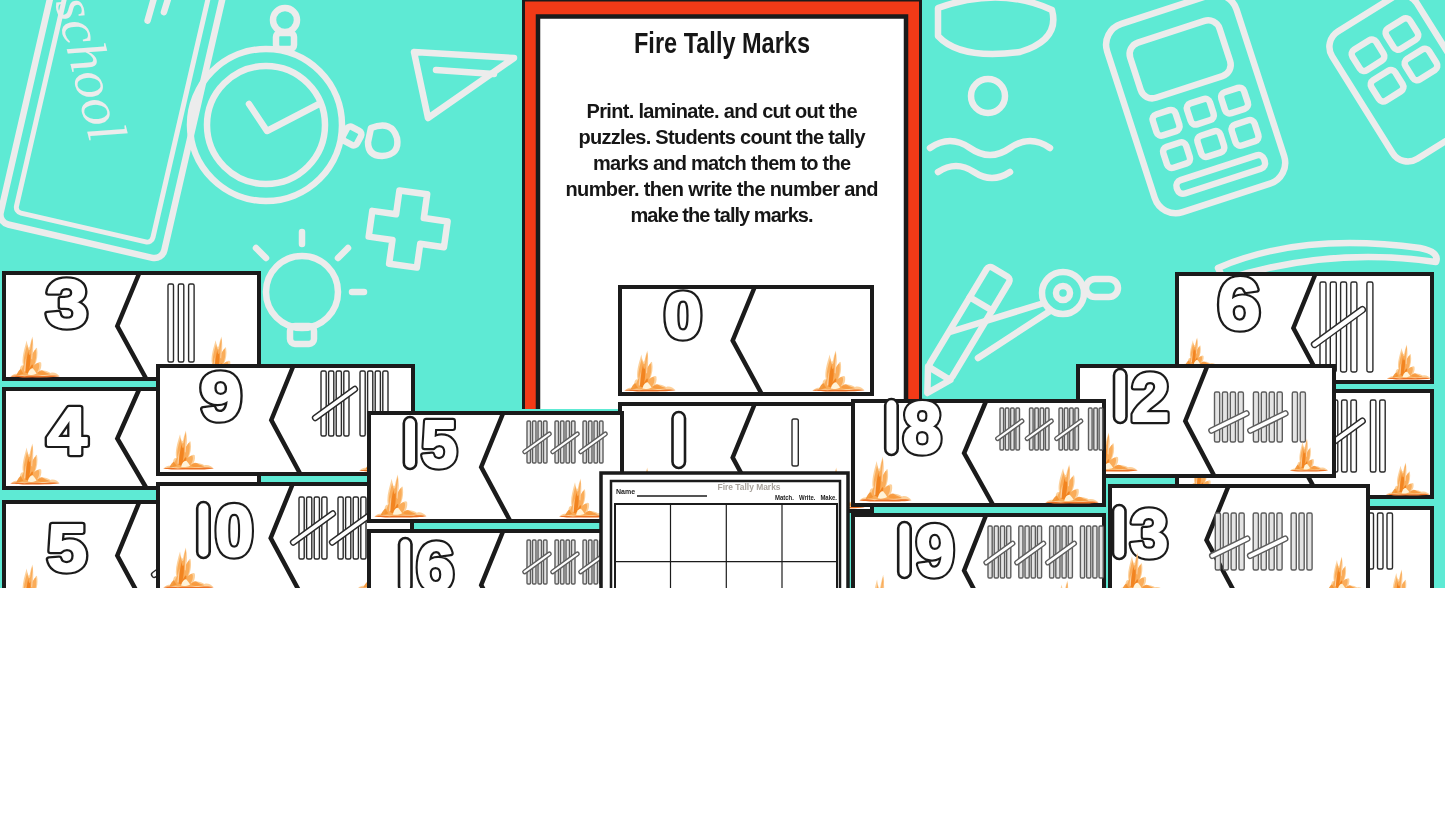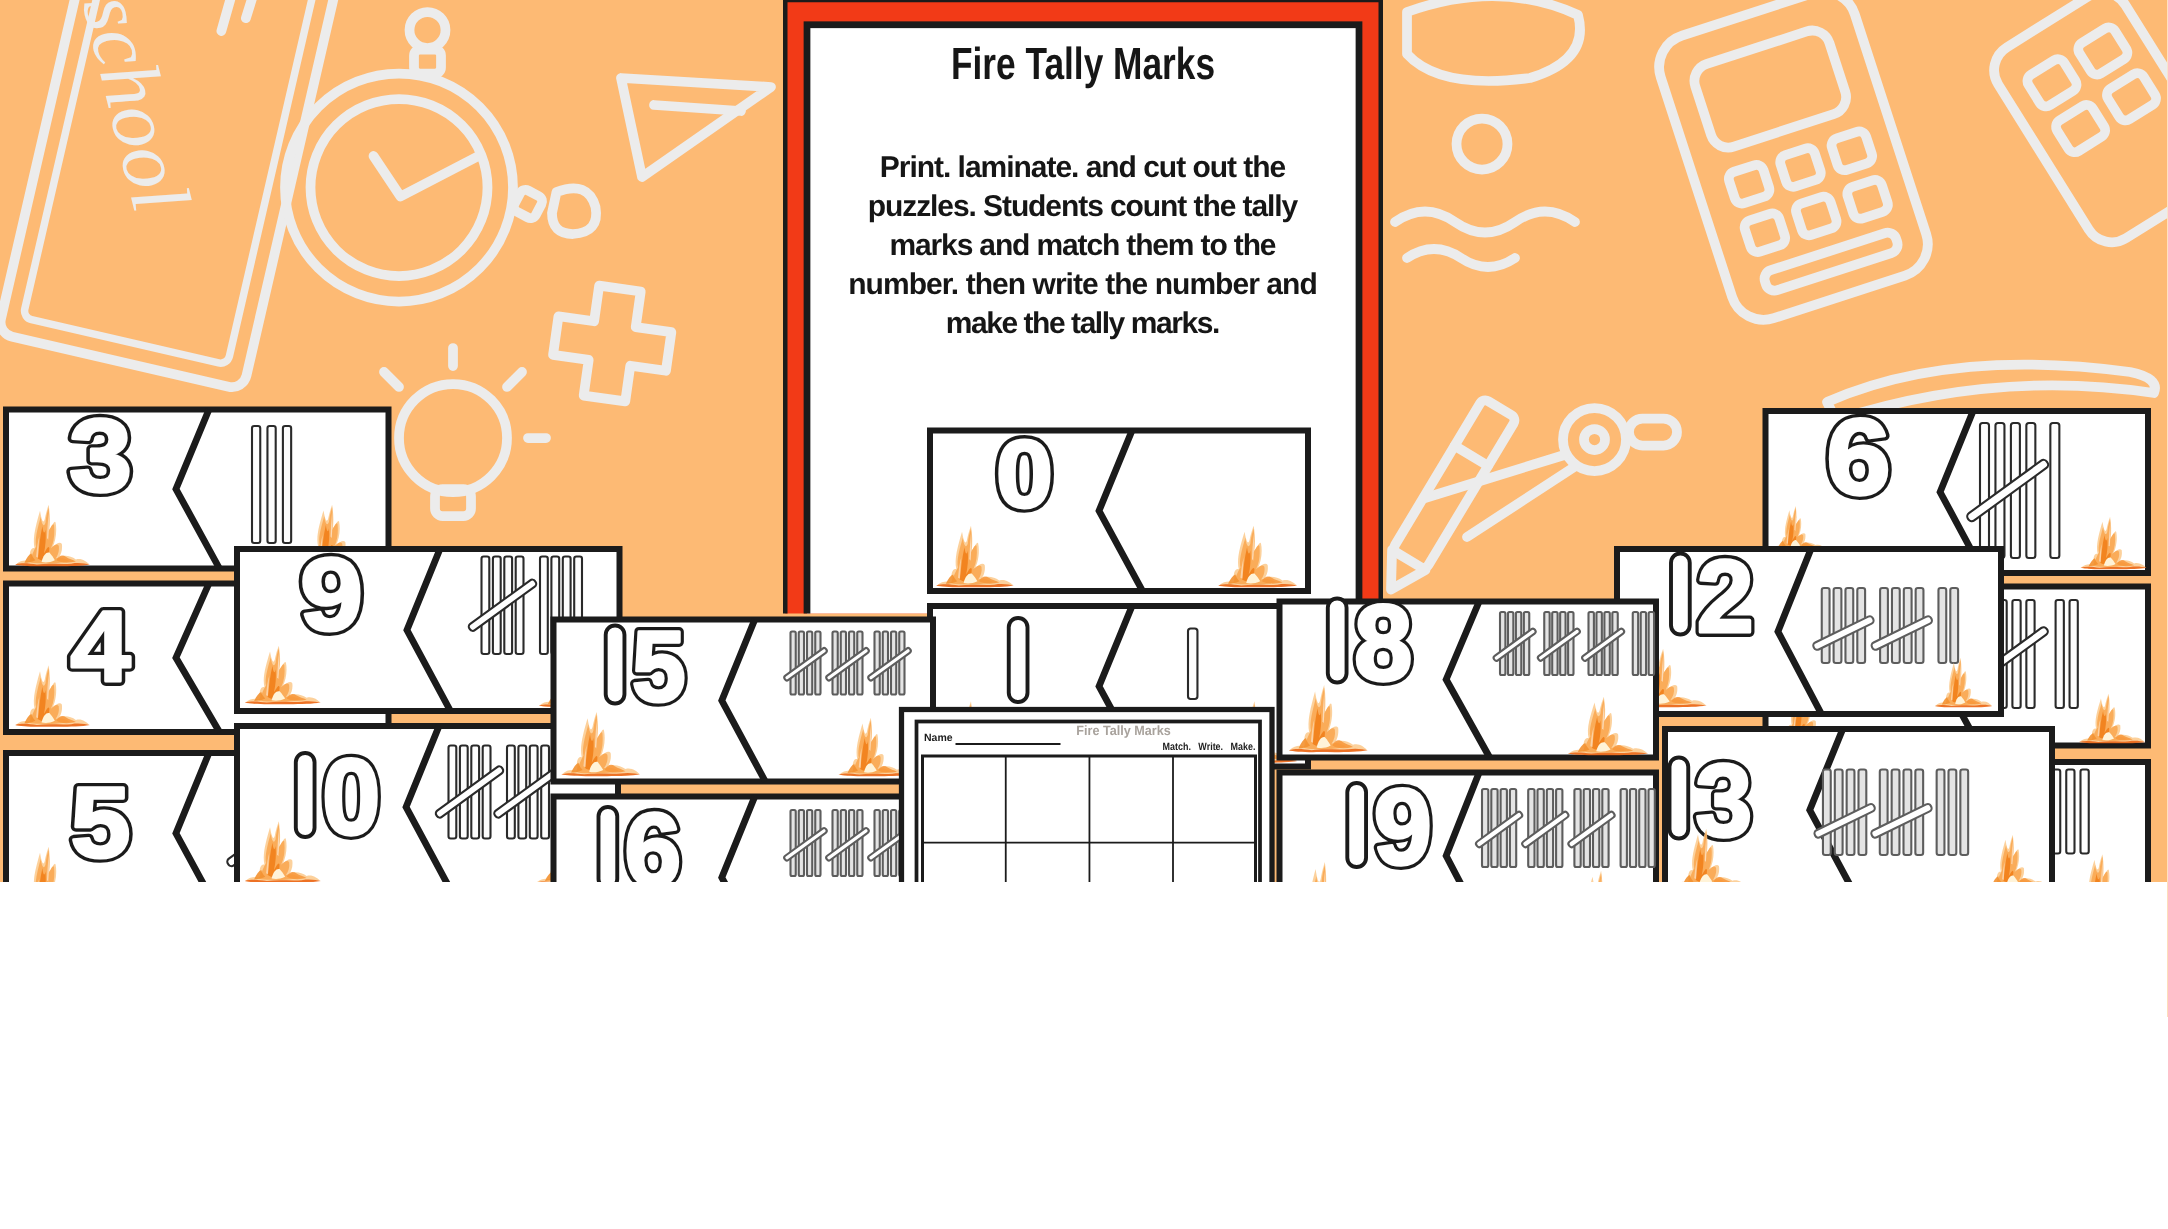--- a/index.html
+++ b/index.html
@@ -1,17 +1,17 @@
 <!DOCTYPE html>
 <html><head>
 <meta charset="utf-8">
 <title>Fire Tally Marks</title>
 <style>
 html,body{margin:0;padding:0;background:#fff;}
-#page{position:relative;width:1445px;height:588px;overflow:hidden;background:#fdba74;font-family:"Liberation Sans",sans-serif;}
+#page{position:relative;width:1445px;height:588px;overflow:hidden;background:#5eead4;font-family:"Liberation Sans",sans-serif;}
 </style>
 </head>
 <body>
 <div id="page">
 <svg width="1445" height="819" viewBox="0 0 1445 819">
 <defs>
 
 <g id="flame">
 <path d="M3,71 C10,65 16,66 22,67 C19,57 23,50 27,52 C24,40 29,24 34,8 C36,19 38,24 40,18 C42,9 44,4 45,1 C47,12 47,22 46,30 C50,25 53,18 54,22 C56,32 54,43 50,51 C55,46 60,44 62,47 C63,54 61,59 58,63 C65,59 73,61 80,65 C87,63 93,67 97,70.5 C80,73 60,73 45,72 C27,73 10,72.5 3,71 Z" fill="#fbc98b" opacity="0.85"></path>
 <path d="M20,68 C24,60 26,54 29,50 C27,42 31,28 35,15 C36,24 39,28 41,22 C42,13 44,7 45,4 C46,14 46,24 45,32 C48,27 51,21 52,25 C53,35 52,44 48,52 C52,48 56,46 58,49 C59,55 57,60 54,64 C60,62 66,64 72,67 C60,70 48,70 42,69.5 C32,70 24,69.5 20,68 Z" fill="#f9a44a" opacity="0.82"></path>

